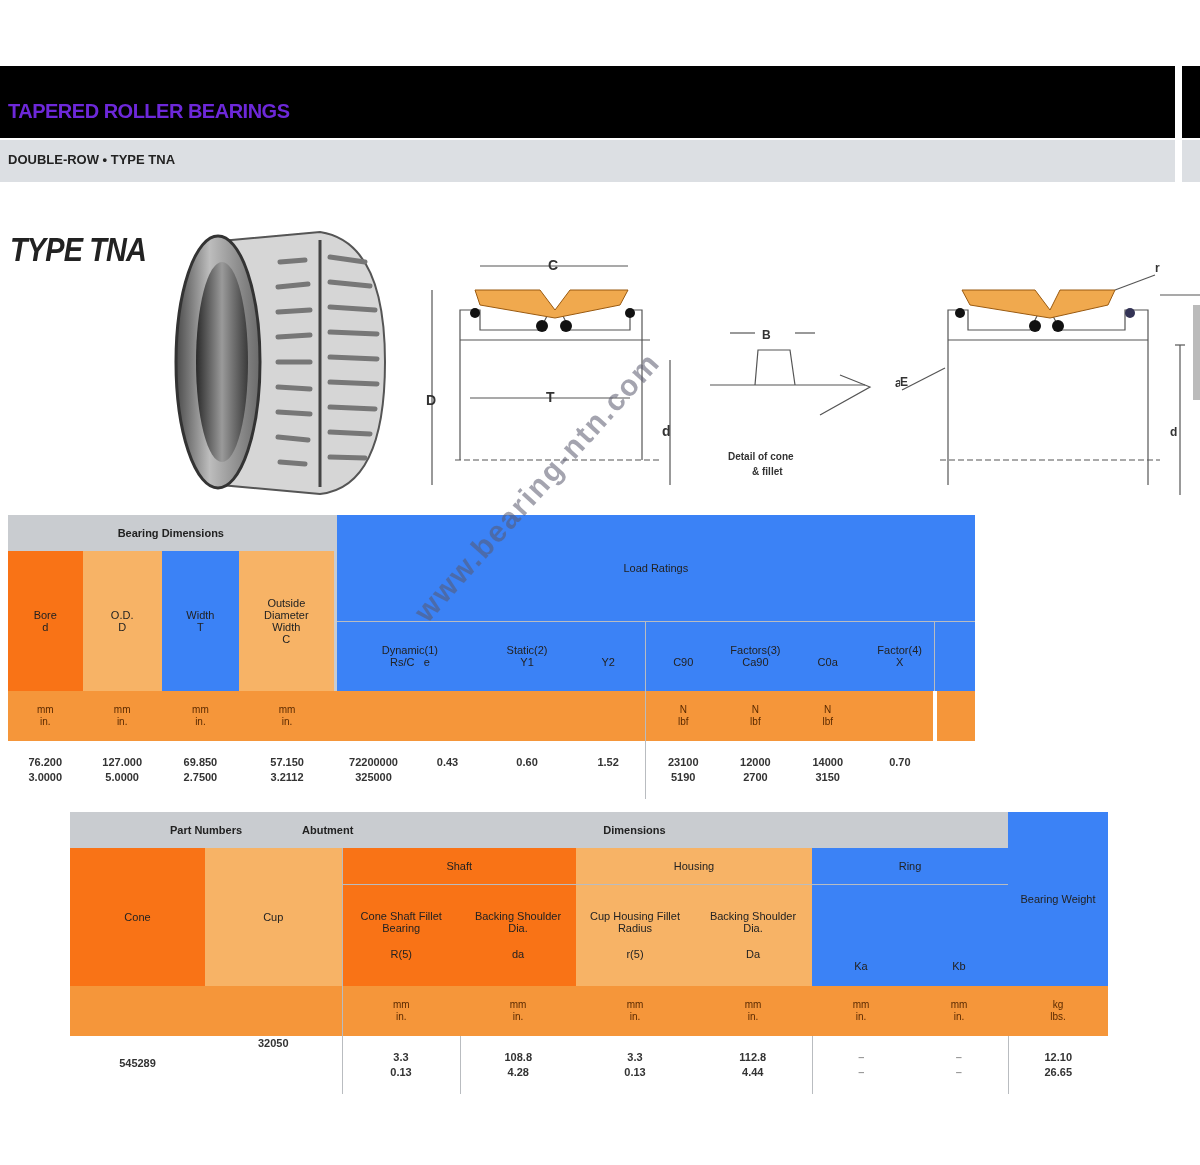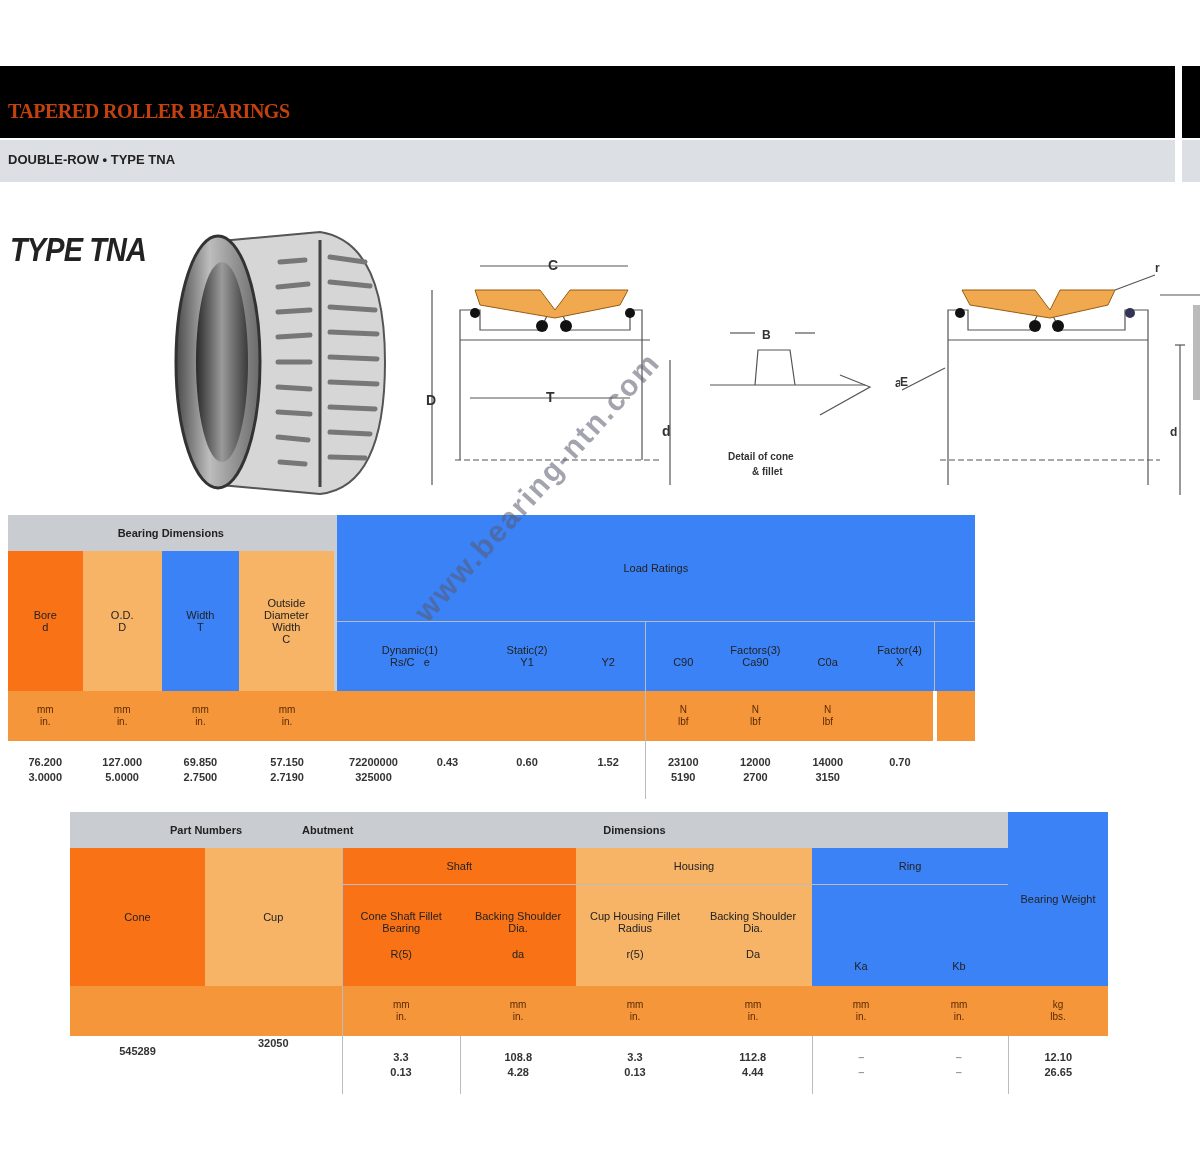--- a/index.html
+++ b/index.html
@@ -1,20 +1,20 @@
 <!DOCTYPE html>
 <html><head>
 <meta charset="utf-8">
 <style>
   *{box-sizing:border-box;margin:0;padding:0}
   html,body{width:1200px;height:1165px;background:#fff;overflow:hidden}
   body{font-family:"Liberation Sans",sans-serif;color:#222;position:relative}
   .titlebar{position:absolute;left:0;top:66px;width:1175px;height:72px;background:#000}
   .titlebar-r{position:absolute;left:1182px;top:66px;width:18px;height:72px;background:#000}
-  .title{position:absolute;left:8px;top:100px;color:#c2410c;font-weight:bold;font-size:20px;letter-spacing:-0.5px;font-family:Liberation Serif, serif}
+  .title{position:absolute;left:8px;top:100px;color:#6d28d9;font-weight:bold;font-size:20px;letter-spacing:-0.5px;font-family:Liberation Sans, sans-serif}
   .subbar{position:absolute;left:0;top:140px;width:1175px;height:42px;background:#dcdfe3}
   .subbar-r{position:absolute;left:1182px;top:140px;width:18px;height:42px;background:#dcdfe3}
   .subtitle{position:absolute;left:8px;top:152px;font-size:13px;font-weight:bold;color:#222}
   .type-label{position:absolute;left:10px;top:230px;font-size:34px;font-weight:bold;font-style:italic;letter-spacing:-1px;transform:scaleX(0.85);transform-origin:left}
   .bearing-img{position:absolute;left:170px;top:222px;width:220px;height:280px}
   .diagram{position:absolute}
   .wm{position:absolute;left:420px;top:600px;font-size:30px;font-weight:bold;color:rgba(90,90,110,0.55);transform:rotate(-48deg);transform-origin:left center;letter-spacing:2px;white-space:nowrap}
   table{border-collapse:collapse;position:absolute;font-size:11px}
   td,th{text-align:center;vertical-align:middle;font-weight:normal}
   .g{background:#c9ccd0;font-weight:bold}
@@ -249,21 +249,21 @@
     <td class="val">
           <div>127.000</div>
           <div>5.0000</div>
         </td>
     <td class="val">
           <div>69.850</div>
           <div>2.7500</div>
         </td>
     <td class="val">
           <div>57.150</div>
-          <div>2.7190</div>
+          <div>3.2112</div>
         </td>
     <td class="val">
           <div>72200000</div>
           <div>325000</div>
         </td>
     <td class="val">
           <div>0.43</div>
           <div>&nbsp;</div>
         </td>
     <td class="val">
@@ -369,21 +369,21 @@
     <td class="o">
           <div>mm</div>
           <div>in.</div>
         </td>
     <td class="o">
           <div>kg</div>
           <div>lbs.</div>
         </td>
   </tr>
   <tr style="height:58px">
-    <td class="val" style="vertical-align:top;padding-top:8px">545289</td>
+    <td class="val" style="vertical-align:top;padding-top:20px">545289</td>
     <td class="val" style="vertical-align:top;padding-top:0">32050</td>
     <td class="val vsep">
           <div>3.3</div>
           <div>0.13</div>
         </td>
     <td class="val vsep">
           <div>108.8</div>
           <div>4.28</div>
         </td>
     <td class="val">

